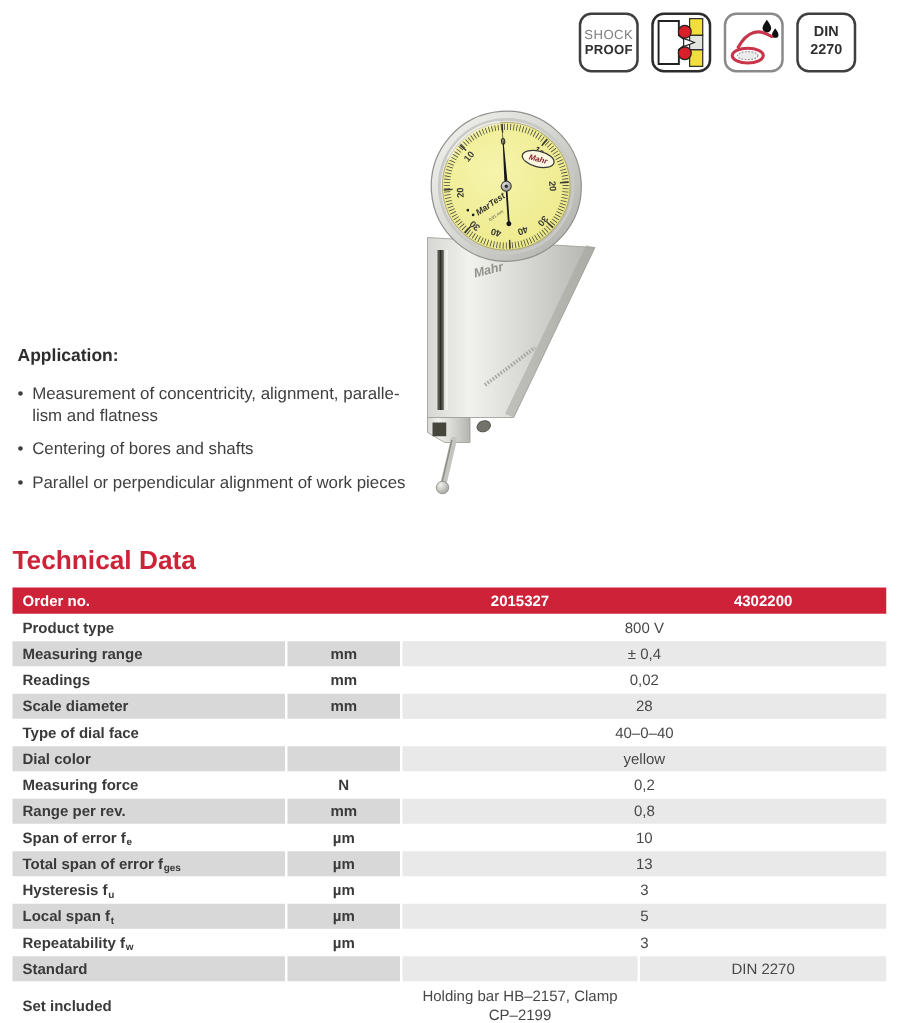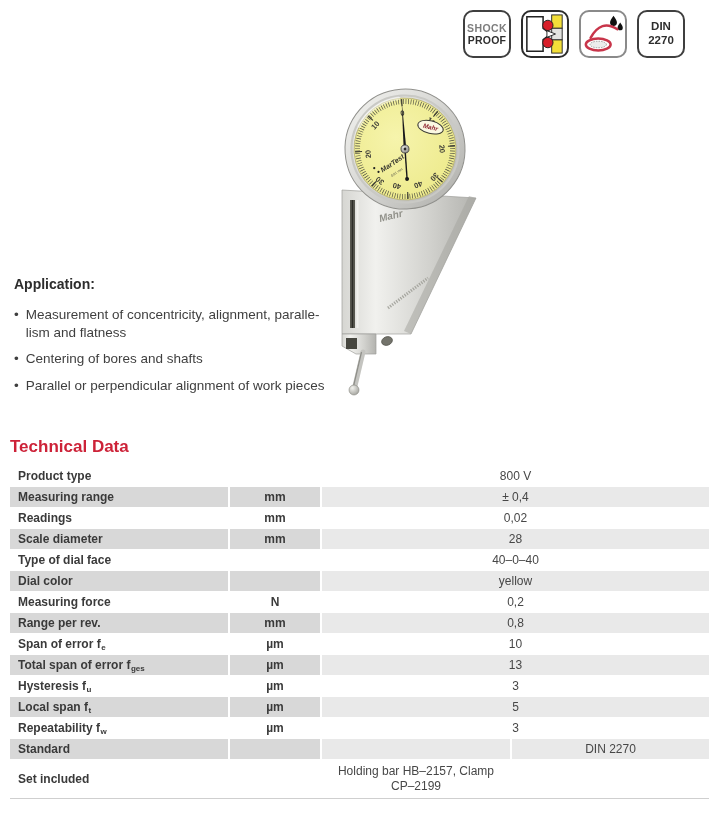--- a/index.html
+++ b/index.html
@@ -6,35 +6,35 @@
   .page{position:relative;width:720px;height:818px;background:#ffffff;overflow:hidden;
         font-family:"Liberation Sans",sans-serif;color:#3a3a3a;}
 
   
   .badges{position:absolute;left:463px;top:10px;display:flex;gap:10px;}
   .badge{width:48px;height:48px;box-sizing:border-box;border-radius:10px;background:#fff;
          display:flex;flex-direction:column;align-items:center;justify-content:center;}
   .badge.b-dark{border:2.5px solid #3f3f3f;}
   .badge.b-mid{border:2.5px solid #2c2c2c;}
   .badge.b-gray{border:2.5px solid #8a8a8a;}
-  .badge .t1{font-size:10.5px;font-weight:bold;color:#7d7d7d;letter-spacing:.4px;line-height:1.15;}
+  .badge .t1{font-size:10.5px;font-weight:normal;color:#7d7d7d;letter-spacing:.4px;line-height:1.15;}
   .badge .t2{font-size:10.5px;font-weight:bold;color:#2e2e2e;letter-spacing:.2px;line-height:1.15;text-align:right;}
   .badge .d1,.badge .d2{font-size:11.5px;font-weight:bold;color:#2e2e2e;line-height:1.2;}
 
   
   .application{position:absolute;left:14px;top:276px;width:348px;}
   .application h3{margin:0 0 14px 0;font-size:14px;font-weight:bold;color:#2d2d2d;}
   .application ul{list-style:none;margin:0;padding:0;}
   .application li{display:flex;gap:7px;margin-bottom:9px;font-size:13.5px;color:#3f3f3f;line-height:1.3;}
   .application .blt{flex:0 0 auto;}
   .application .btext{white-space:pre-line;}
 
   
   .technical{position:absolute;left:10px;top:437px;width:699px;}
-  .technical h2{margin:0 0 9px 0;font-size:17px;font-weight:bold;color:#cd2238;}
+  .technical h2{margin:0 0 9px 0;font-size:21px;font-weight:bold;color:#cd2238;}
   .ttable{border-bottom:1px solid #cfcfcf;}
   .trow{display:grid;grid-template-columns:218px 90px 188px 197px;column-gap:2px;
         align-items:center;min-height:20px;margin-bottom:1px;}
   .trow.hdr{background:#cd2238;min-height:21px;margin-bottom:1px;}
   .c{height:100%;display:flex;align-items:center;box-sizing:border-box;}
   .c.lab{padding-left:8px;font-size:12px;font-weight:bold;color:#3a3a3a;}
   .c.unit{justify-content:center;font-size:12px;font-weight:bold;color:#3a3a3a;}
   .c.val{justify-content:center;font-size:12px;color:#474747;text-align:center;}
   .span2{grid-column:3/5;}
   .col1{grid-column:3/4;}
@@ -194,20 +194,26 @@
         <span class="blt">•</span>
         <span class="btext">Parallel or perpendicular alignment of work pieces</span>
       </li>
     </ul>
   </section>
 
   <section class="technical">
     <h2>Technical Data</h2>
     <div class="ttable">
 
+      <div class="trow hdr">
+        <div class="c lab">Order no.</div>
+        <div class="c unit"></div>
+        <div class="c val col1">2015327</div>
+        <div class="c val col2">4302200</div>
+      </div>
 
       <div class="trow">
         <div class="c lab">
             <span>Product type</span>
           </div>
         <div class="c unit"></div>
         <div class="c val span2">800 V</div>
       </div>
 
       <div class="trow gray">

